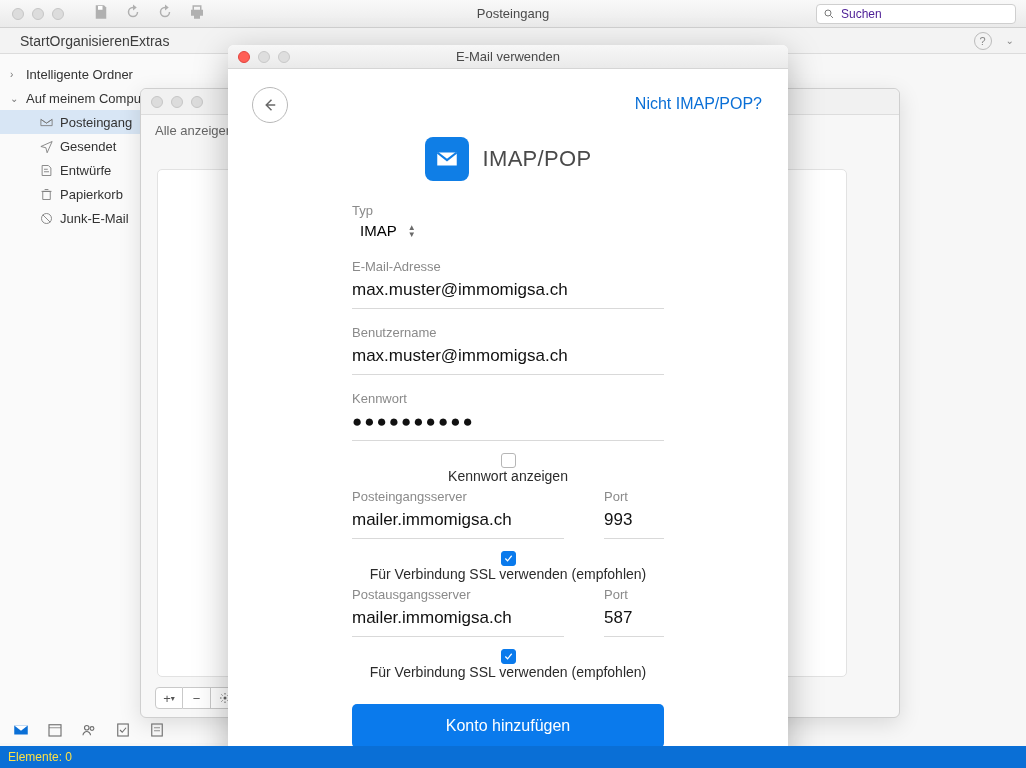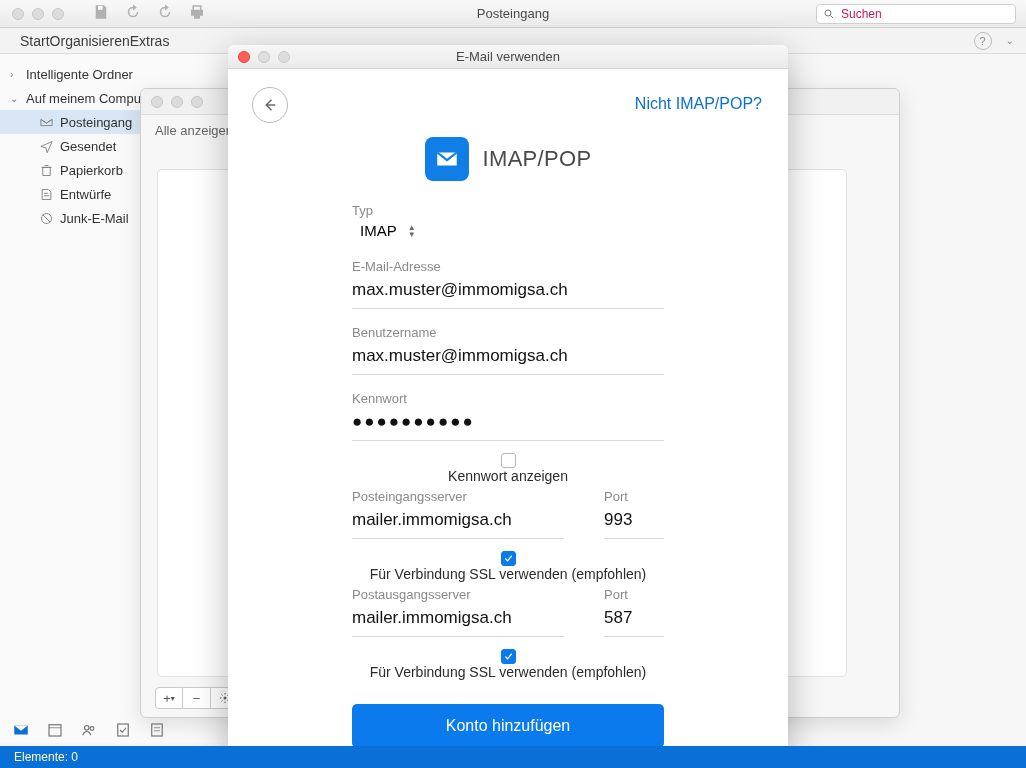--- a/index.html
+++ b/index.html
@@ -10,21 +10,21 @@
 
 
 .titlebar { height: 28px; background: linear-gradient(#f9f9f9,#eaeaea); border-bottom: 1px solid #d0d0d0; display:flex; align-items:center; position:relative; }
 .traffic { display:flex; gap:8px; padding-left:12px; }
 .traffic .dot { width:12px; height:12px; border-radius:50%; background:#dcdcdc; border:1px solid #c6c6c6; }
 .tb-center { position:absolute; left:50%; transform:translateX(-50%); font-size:13px; color:#4a4a4a; }
 .tb-tools { display:flex; gap:14px; padding-left:28px; align-items:center; color:#8a8a8a; }
 .tb-tools svg { width:18px; height:18px; fill:#a8a8a8; }
 .searchbox { position:absolute; right:10px; top:4px; width:200px; height:20px; background:#fff; border:1px solid #cfcfcf; border-radius:4px; display:flex; align-items:center; padding:0 6px; gap:6px; }
 .searchbox svg { width:12px; height:12px; fill:#7a7a7a; }
-.searchbox span { font-size:12px; color:#be185d; }
+.searchbox span { font-size:12px; color:#4c1d95; }
 
 
 .menubar { height:26px; background:#f3f3f3; border-bottom:1px solid #dcdcdc; display:flex; align-items:center; padding-left:20px; font-size:14px; color:#3d3d3d; }
 .menubar .help { margin-left:auto; margin-right:14px; width:18px; height:18px; border:1px solid #bbb; border-radius:50%; display:flex;align-items:center;justify-content:center; font-size:11px; color:#888;}
 .menubar .chev {font-size:10px;color:#888;margin-right:12px;}
 
 
 .sidebar { position:absolute; left:0; top:54px; bottom:25px; width:232px; background:#fafafa; border-right:1px solid #e0e0e0; padding-top:8px; }
 .tree-row { display:flex; align-items:center; height:24px; padding-left:10px; font-size:13px; color:#333; gap:6px; }
 .tree-row.sub { padding-left:38px; }
@@ -74,21 +74,21 @@
 .cb.checked svg{ width:11px;height:11px; stroke:#fff; fill:none; stroke-width:2.6;}
 .two-col { display:flex; gap:40px; margin-top:5px;}
 .two-col .col1{ flex:1; }
 .two-col .col2{ width:60px;}
 .ul { border-bottom:1px solid #d9d9d9; padding:6px 0 8px 0;}
 .primary-btn { margin-top:24px; height:44px; background:#0a7aec; color:#fff; border-radius:5px; display:flex;align-items:center;justify-content:center; font-size:16px;}
 .help-line { text-align:center; margin-top:26px; font-size:15px; color:#5b5b5b;}
 .help-line .lnk{ color:#0a6fd6;}
 
 
-.footer { position:absolute; left:0; right:0; bottom:0; height:22px; background:#0a6fd6; color:#fef9c3; font-size:12px; display:flex;align-items:center; padding-left:14px;}
+.footer { position:absolute; left:0; right:0; bottom:0; height:22px; background:#0a6fd6; color:#fde047; font-size:12px; display:flex;align-items:center; padding-left:8px;}
 .tabbar { position:absolute; left:12px; bottom:25px; display:flex; gap:16px; align-items:center;}
 .tabbar svg{ width:18px;height:18px; fill:#6f6f6f;}
 .tabbar .active svg{ fill:#0a6fd6;}
 </style>
 </head>
 <body>
 
 <div class="app">
 
   <div class="titlebar">
@@ -152,33 +152,33 @@
       <span class="tree-icon">
           <svg viewBox="0 0 24 24">
             <path d="M3 12l18-8-8 18-2-8z"></path>
           </svg>
         </span>
       <span>Gesendet</span>
     </div>
     <div class="tree-row sub">
       <span class="tree-icon">
           <svg viewBox="0 0 24 24">
-            <path d="M6 7h12v13H6zM4 7h16M9 4h6"></path>
-          </svg>
-        </span>
-      <span>Papierkorb</span>
-    </div>
-    <div class="tree-row sub">
-      <span class="tree-icon">
-          <svg viewBox="0 0 24 24">
             <path d="M5 4h10l4 4v12H5z"></path>
             <path d="M8 14h8M8 10h6"></path>
           </svg>
         </span>
       <span>Entwürfe</span>
+    </div>
+    <div class="tree-row sub">
+      <span class="tree-icon">
+          <svg viewBox="0 0 24 24">
+            <path d="M6 7h12v13H6zM4 7h16M9 4h6"></path>
+          </svg>
+        </span>
+      <span>Papierkorb</span>
     </div>
     <div class="tree-row sub">
       <span class="tree-icon">
           <svg viewBox="0 0 24 24">
             <circle cx="12" cy="12" r="8"></circle>
             <line x1="6" y1="6" x2="18" y2="18"></line>
           </svg>
         </span>
       <span>Junk-E-Mail</span>
     </div>

